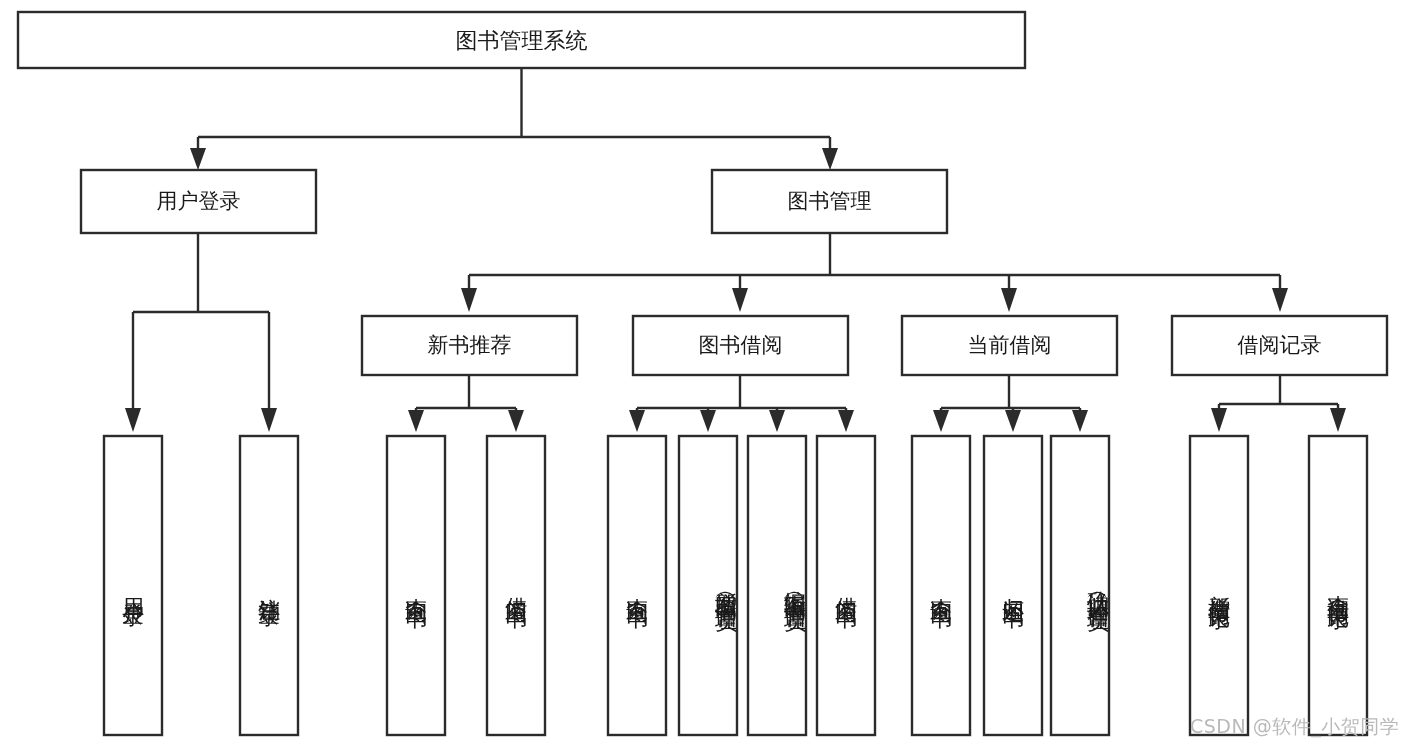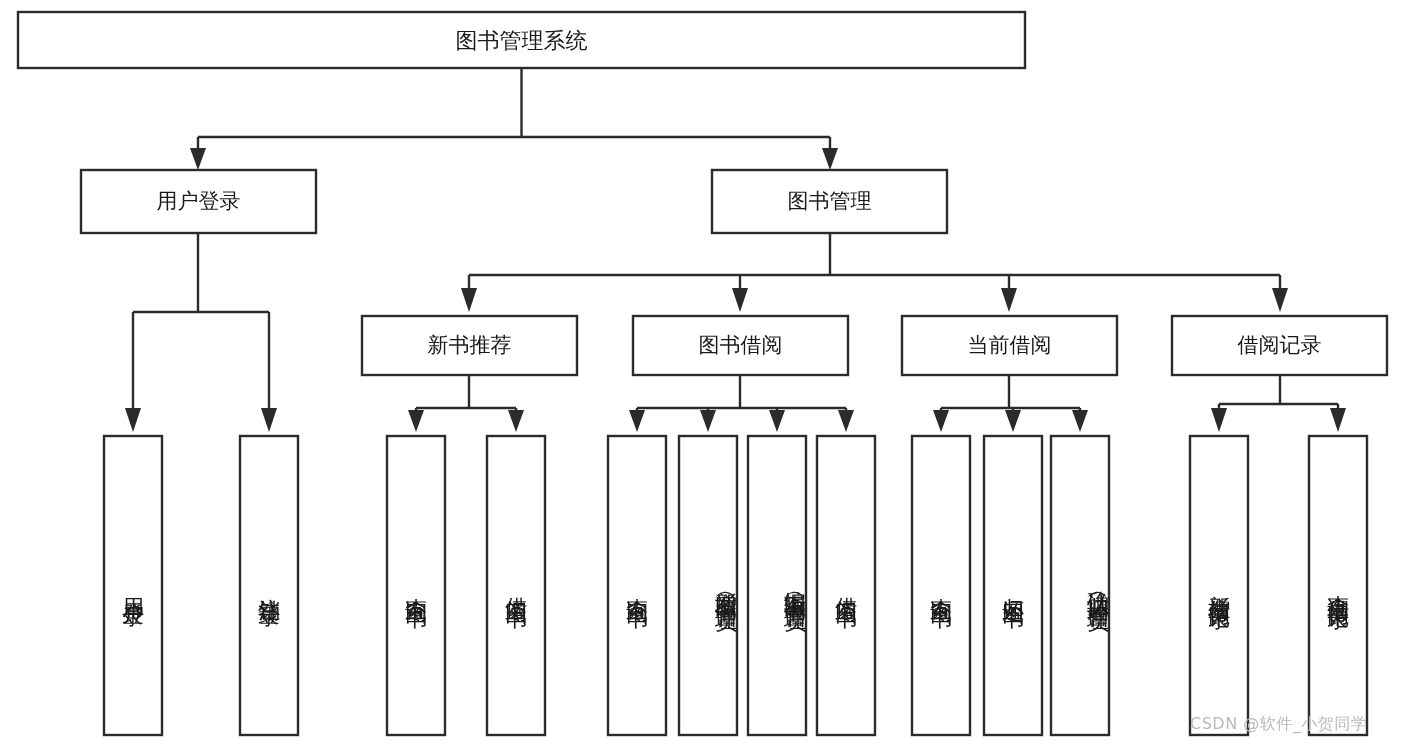--- a/index.html
+++ b/index.html
@@ -63,21 +63,21 @@
     font-size: 22px;
     line-height: 1.02;
     letter-spacing: 3px;
     color: #1a1a1a;
     white-space: nowrap;
     pointer-events: none;
   }
   .watermark {
     position: absolute;
     font-family: "DejaVu Sans", "Liberation Sans", sans-serif;
-    font-size: 16px;
+    font-size: 19px;
     color: #b9b9b9;
     white-space: nowrap;
     letter-spacing: 0.5px;
   }
 </style>
 </head>
 <body>
 
 <div id="diagram-root">
 

